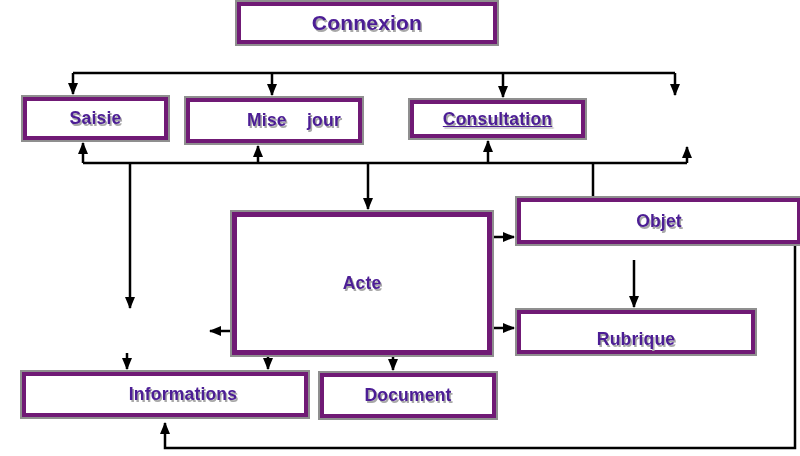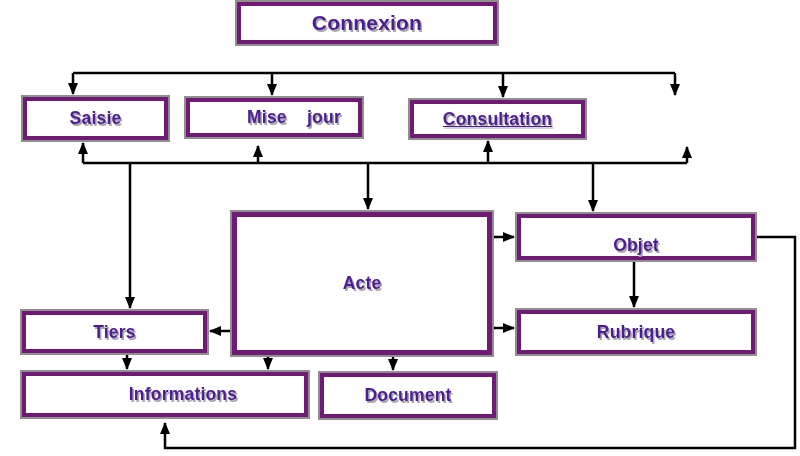--- a/index.html
+++ b/index.html
@@ -15,26 +15,26 @@
   }
   .node-label{
     font-weight:bold;white-space:pre;letter-spacing:0.2px;
     text-shadow:1.5px 1.5px 0 #a8a8a8;
   }
   .fs-title{font-size:21px;}
   .fs-node{font-size:17.5px;}
   
   .n-connexion   {left:237px;top:2px;  width:260px;height:42px;}
   .n-saisie      {left:3px;  top:97px; width:145px;height:43px;margin-left:20px;}
-  .n-mise        {left:186px;top:98px; width:176px;height:39px;padding-left:40px;}
+  .n-mise        {left:186px;top:98px; width:176px;height:45px;padding-left:40px;}
   .n-consultation{left:410px;top:100px;width:175px;height:38px;text-decoration:underline;}
   .n-editions    {left:603px;top:98px; width:175px;height:46px;}
   .n-acte        {left:232px;top:212px;width:260px;height:143px;border-width:5px;}
-  .n-objet       {left:517px;top:214px;width:238px;height:46px;align-items:flex-end;}
-  .n-rubrique    {left:517px;top:310px;width:238px;height:44px;}
+  .n-objet       {left:517px;top:198px;width:284px;height:46px;}
+  .n-rubrique    {left:517px;top:310px;width:238px;height:44px;align-items:flex-end;}
   .n-tiers       {left:22px; top:311px;width:185px;height:42px;}
   .n-informations{left:22px; top:372px;width:286px;height:45px;padding-left:36px;}
   .n-document    {left:320px;top:373px;width:176px;height:45px;}
 </style>
 </head>
 <body>
 
 <div class="canvas">
 
   <svg class="edge-layer" width="800" height="456" viewBox="0 0 800 456" fill="none" stroke="#000000" stroke-width="2.5">
@@ -93,23 +93,20 @@
   </div>
 
   <div class="node n-objet">
     <span class="node-label fs-node">Objet</span>
   </div>
 
   <div class="node n-rubrique">
     <span class="node-label fs-node">Rubrique</span>
   </div>
 
-  <div class="node n-tiers">
-    <span class="node-label fs-node">Tiers</span>
-  </div>
 
   <div class="node n-informations">
     <span class="node-label fs-node">Informations</span>
   </div>
 
   <div class="node n-document">
     <span class="node-label fs-node">Document</span>
   </div>
 
 </div>

